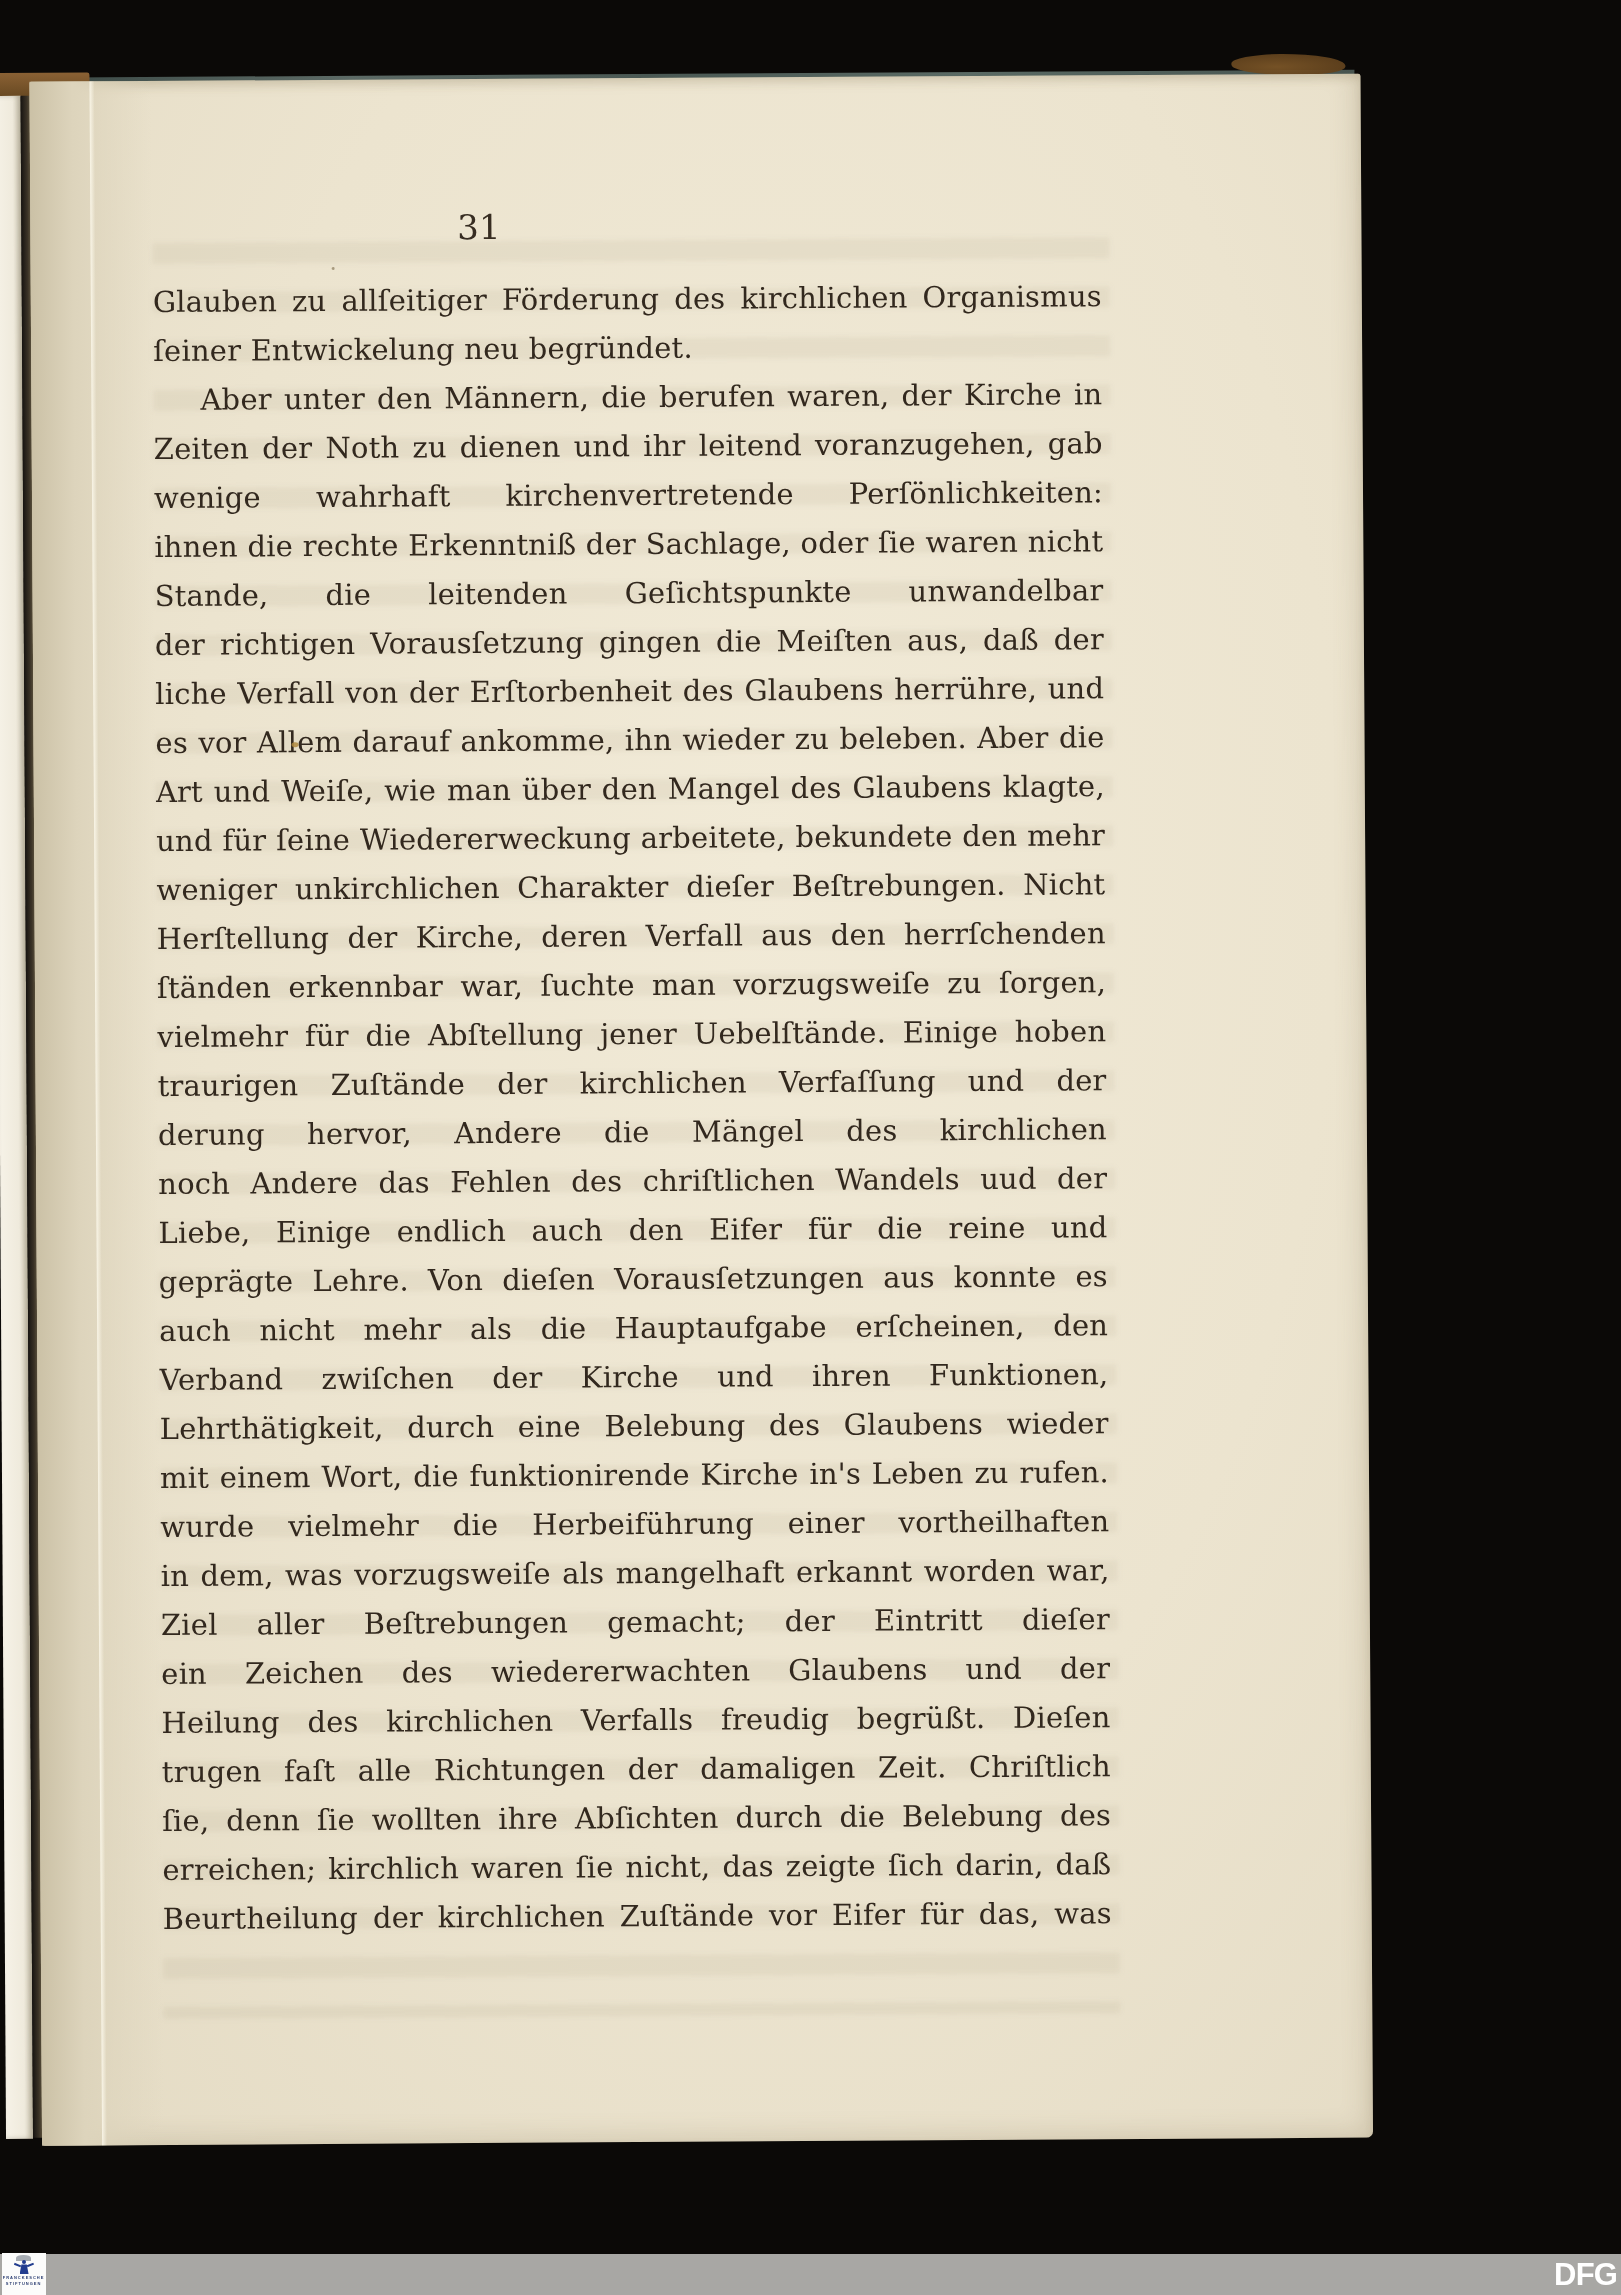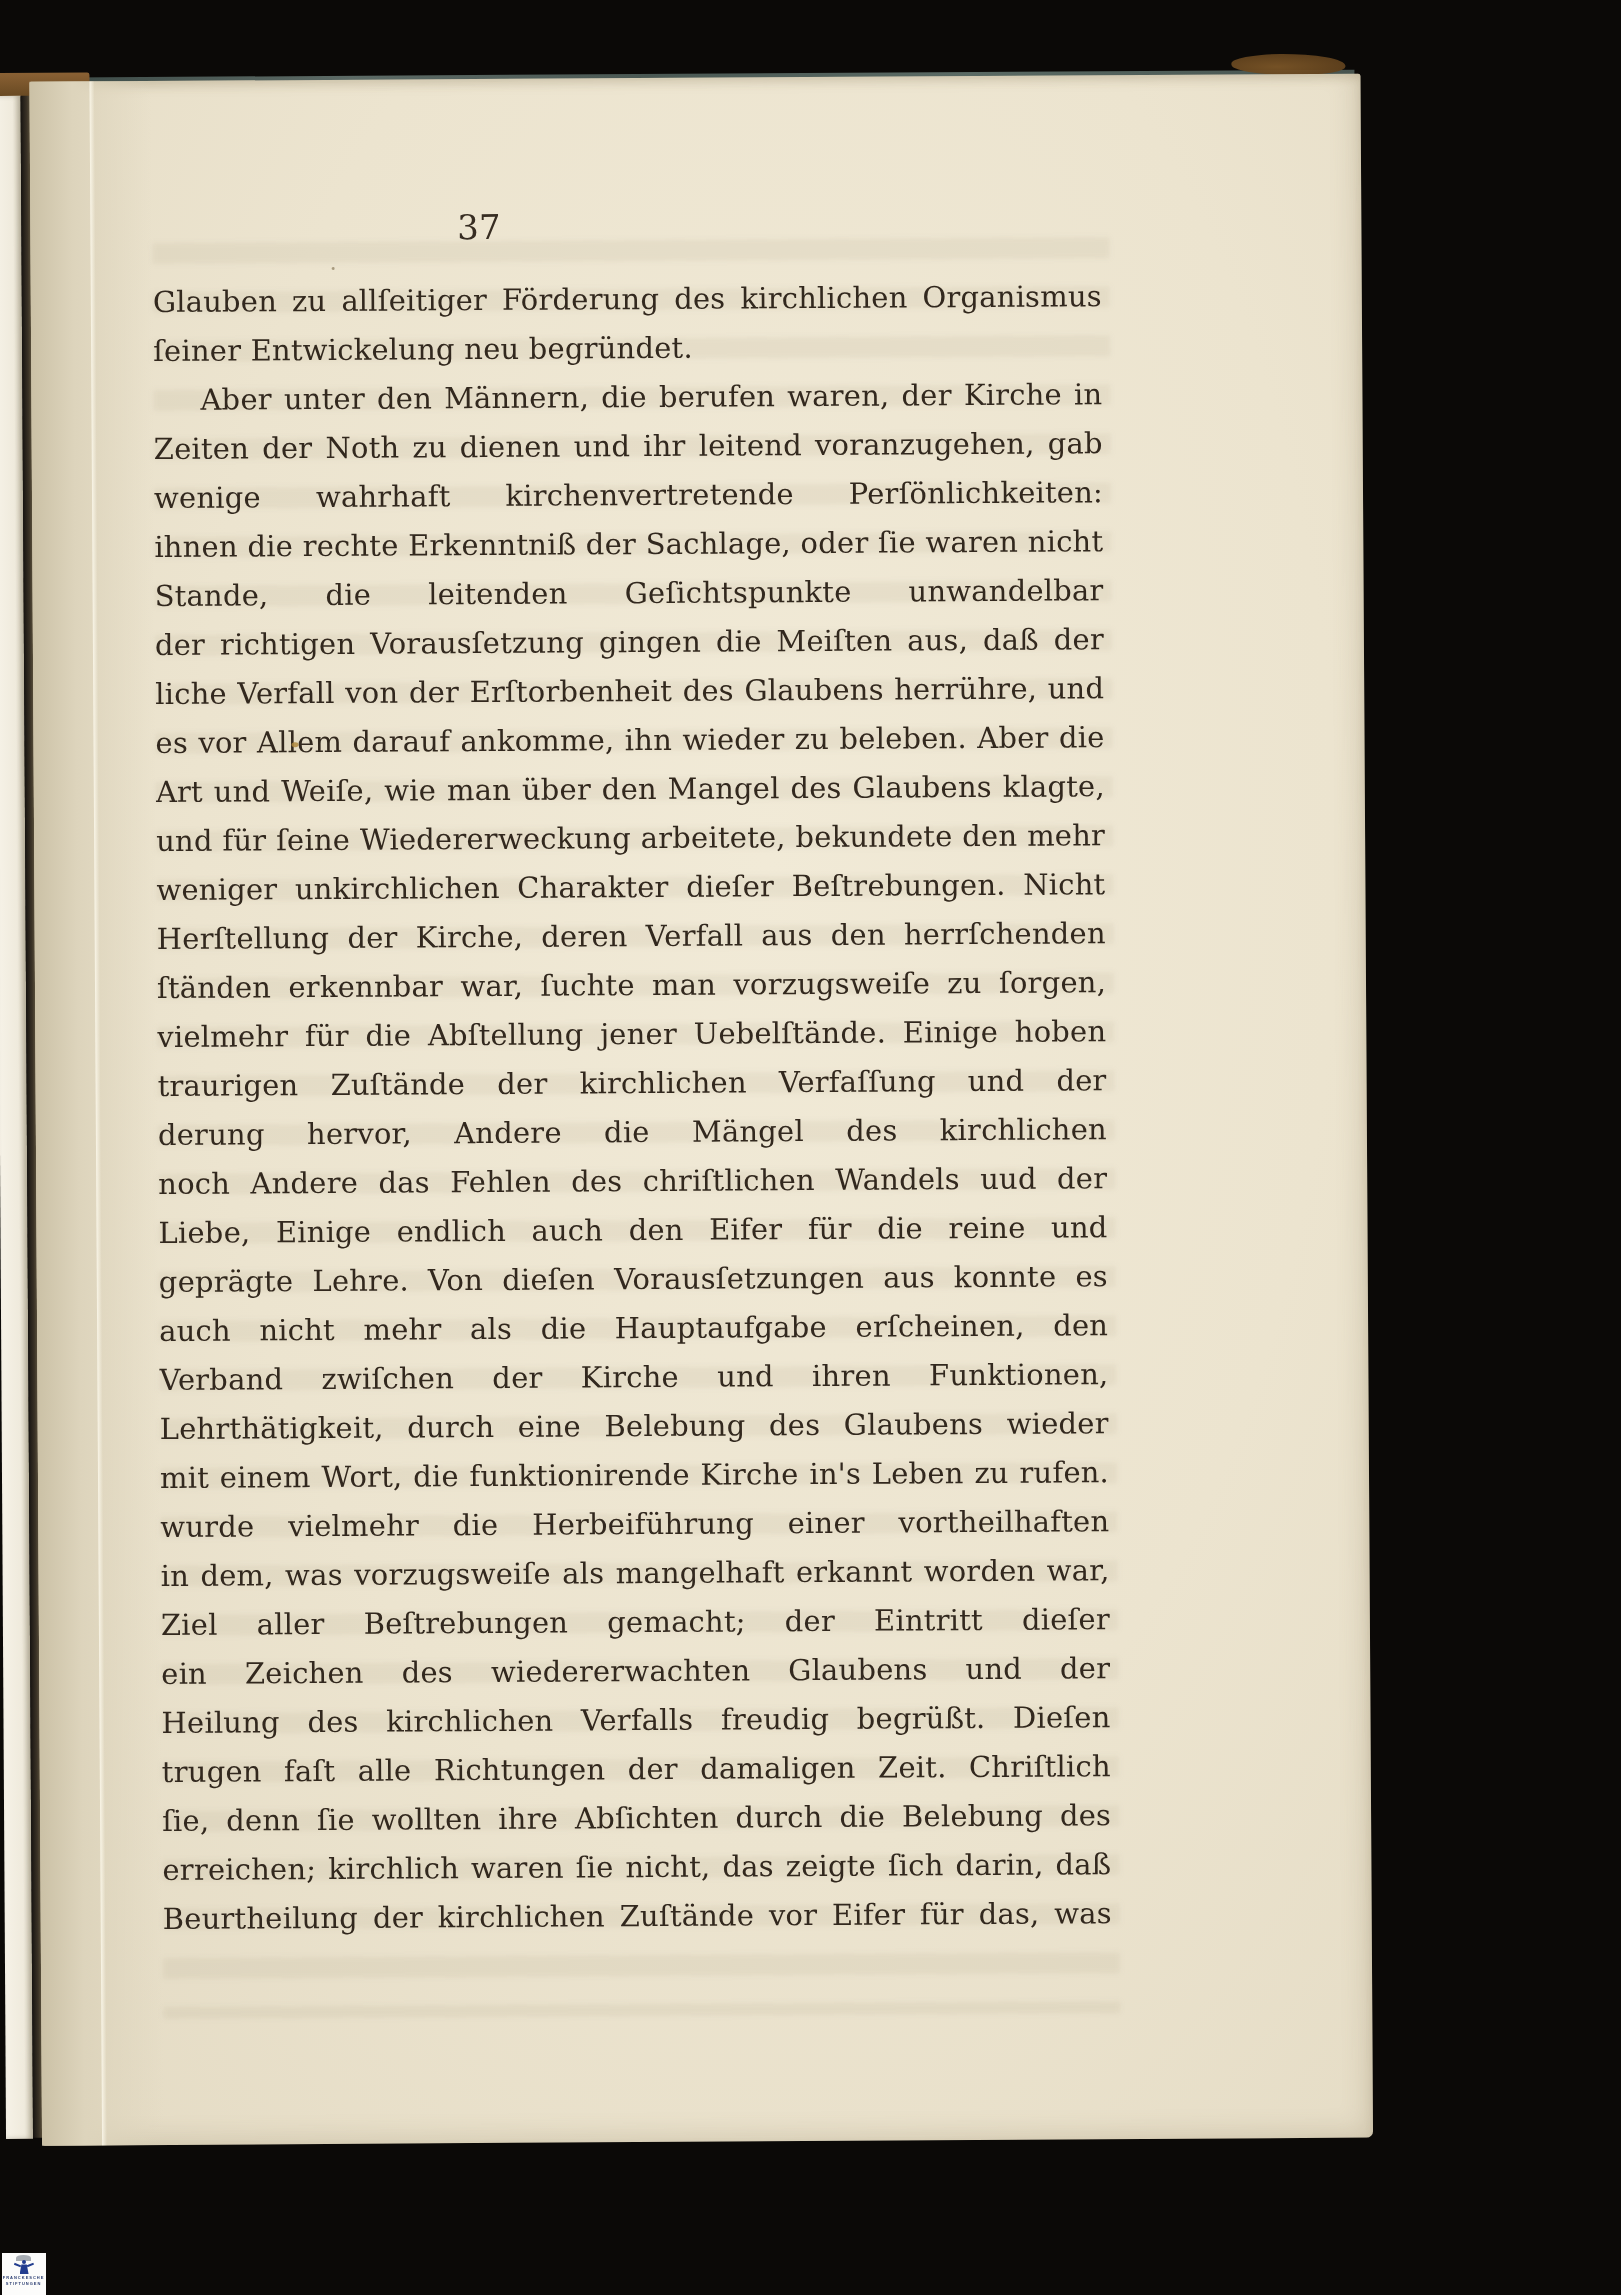--- a/index.html
+++ b/index.html
@@ -77,21 +77,21 @@
   <div class="book">
     <div class="top-edge"></div>
     <div class="leather"></div>
     <div class="damage"></div>
     <div class="fore-edge"></div>
     <div class="crease"></div>
 
     <div class="page">
       <div class="gutter-shade"></div>
       <div class="show-through"></div>
-      <div class="page-number">37</div>
+      <div class="page-number">31</div>
       <div class="text-block">
           <div class="line">Glauben zu allſeitiger Förderung des kirchlichen Organismus und</div>
           <div class="line end">ſeiner Entwickelung neu begründet.</div>
           <div class="line indent">Aber unter den Männern, die berufen waren, der Kirche in den</div>
           <div class="line">Zeiten der Noth zu dienen und ihr leitend voranzugehen, gab es nur</div>
           <div class="line">wenige wahrhaft kirchenvertretende Perſönlichkeiten: entweder fehlte</div>
           <div class="line">ihnen die rechte Erkenntniß der Sachlage, oder ſie waren nicht im</div>
           <div class="line">Stande, die leitenden Geſichtspunkte unwandelbar feſtzuhalten. Von</div>
           <div class="line">der richtigen Vorausſetzung gingen die Meiſten aus, daß der kirch=</div>
           <div class="line">liche Verfall von der Erſtorbenheit des Glaubens herrühre, und daß</div>
@@ -119,20 +119,23 @@
           <div class="line">trugen faſt alle Richtungen der damaligen Zeit. Chriſtlich waren</div>
           <div class="line">ſie, denn ſie wollten ihre Abſichten durch die Belebung des Glaubens</div>
           <div class="line">erreichen; kirchlich waren ſie nicht, das zeigte ſich darin, daß ſie bei</div>
           <div class="line">Beurtheilung der kirchlichen Zuſtände vor Eifer für das, was ihnen</div>
         </div>
       <div class="speck1"></div>
       <div class="speck2"></div>
     </div>
   </div>
 
+  <div class="bottom-bar">
+    <div class="dfg">DFG</div>
+  </div>
 
   <div class="inst-box">
     <div class="inst-emblem">
       <div class="canopy"></div>
       <div class="fig-head"></div>
       <div class="arm-l"></div>
       <div class="arm-r"></div>
       <div class="fig-body"></div>
     </div>
     <div class="inst-text">FRANCKESCHE</div>

